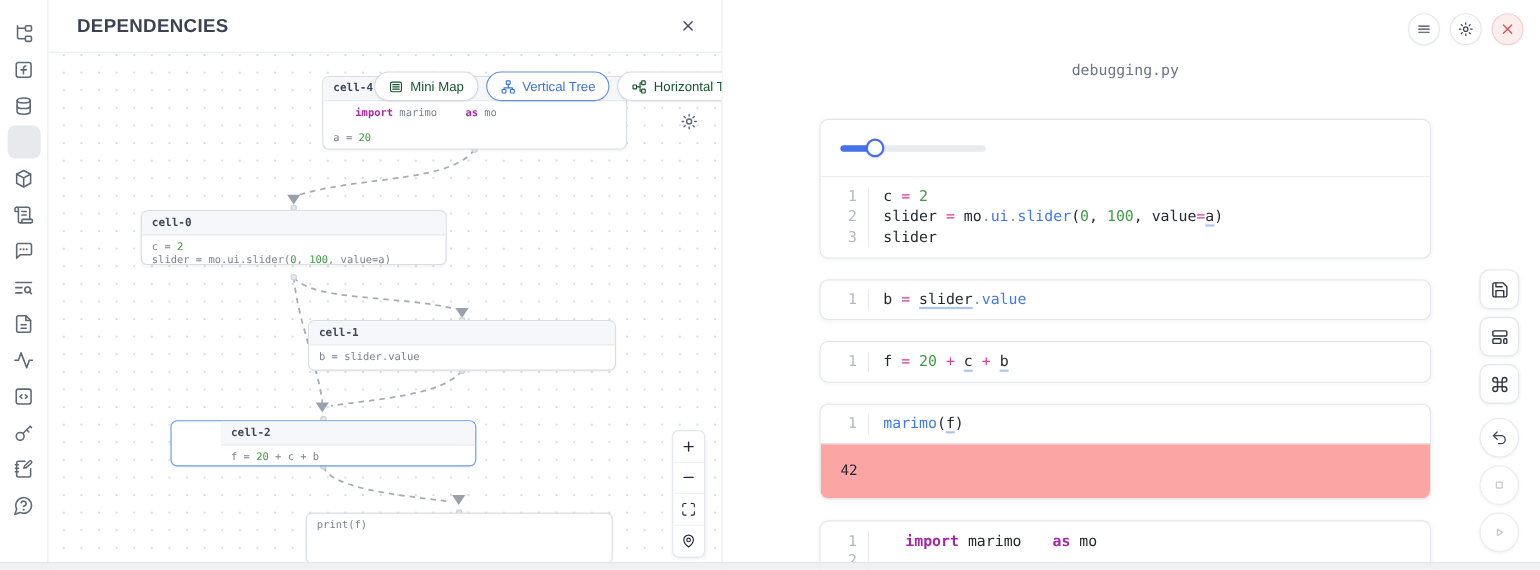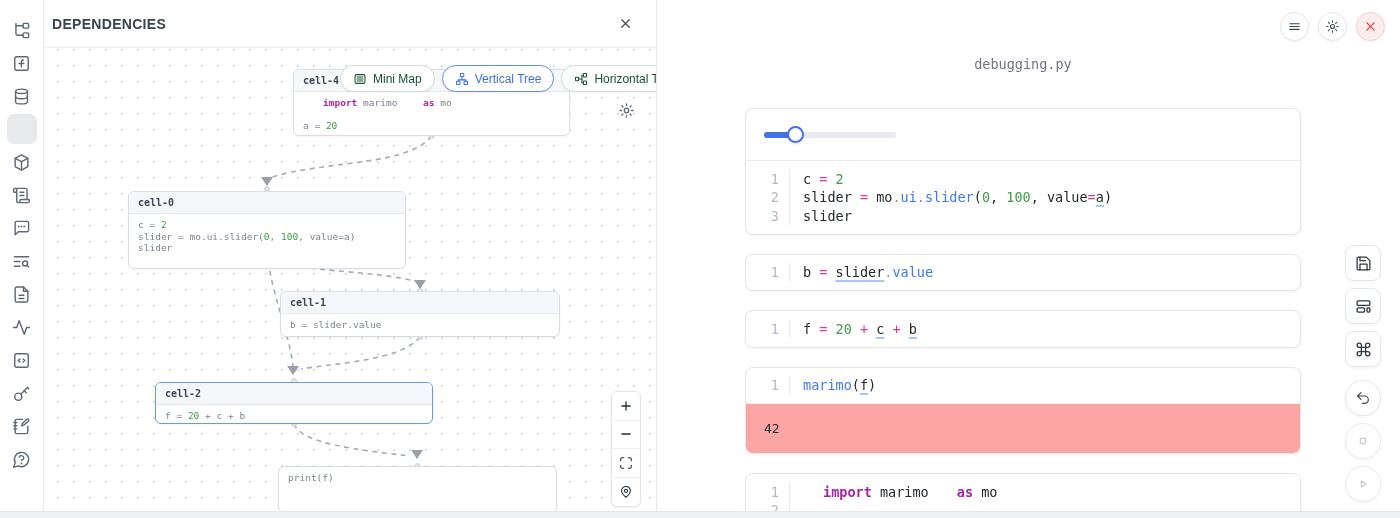--- a/index.html
+++ b/index.html
@@ -8,28 +8,28 @@
 
   
   .sidebar{width:44px;flex:none;border-right:1px solid #e9ebee;display:flex;flex-direction:column;align-items:center;padding-top:15px;box-sizing:border-box;gap:3px;background:#fff;z-index:5;}
   .sb-btn{width:30px;height:30px;border:none;background:transparent;border-radius:7px;display:flex;align-items:center;justify-content:center;color:#5d6878;padding:0;cursor:pointer;flex:none;}
   .sb-btn.active{background:#e7e9ed;}
   .sb-btn svg{width:19px;height:19px;}
 
   
   .dep-panel{width:613px;flex:none;border-right:1px solid #e6e8eb;display:flex;flex-direction:column;box-sizing:border-box;background:#fff;}
   .dep-header{height:47px;flex:none;border-bottom:1px solid #eceef1;display:flex;align-items:center;position:relative;}
-  .dep-title{font-weight:700;font-size:14px;color:#3c4254;margin-left:8px;letter-spacing:.3px;}
+  .dep-title{font-weight:700;font-size:17px;color:#3c4254;margin-left:26px;letter-spacing:.3px;}
   .dep-close{position:absolute;right:20px;top:12px;width:22px;height:22px;border:none;background:none;color:#444b5c;display:flex;align-items:center;justify-content:center;cursor:pointer;padding:0;}
   .dep-close svg{width:15px;height:15px;}
   .graph{position:relative;flex:1;background-image:radial-gradient(circle,#d9dce1 1px,transparent 1.2px);background-size:16px 16px;background-position:6px 10px;overflow:hidden;}
   .edges{position:absolute;left:0;top:0;z-index:1;}
   #nodes{position:absolute;inset:0;z-index:2;}
   .node{position:absolute;background:#fff;border:1px solid #d9dee4;border-radius:6px;box-shadow:0 1px 2px rgba(20,30,50,.05);overflow:hidden;box-sizing:border-box;}
-  .node.selected{border:1.5px solid #639bf0;}
+  .node.selected{border:1.5px solid #639bf0;padding-left:45px;}
   .node-head{height:21px;line-height:21px;background:#f5f7fa;border-bottom:1px solid #e6eaee;padding:0 9px;font-family:"DejaVu Sans Mono",monospace;font-size:10px;font-weight:700;color:#3d4556;}
   .node-body{padding:5px 9px;font-family:"DejaVu Sans Mono",monospace;font-size:9.5px;line-height:11.5px;color:#7b8390;white-space:pre;}
   .nline{min-height:11.5px;}
   .toolbar{position:absolute;left:296px;top:17px;display:flex;gap:7px;z-index:20;}
   .tb-btn{height:27px;border-radius:14px;border:1px solid #d5dae0;background:#fff;box-shadow:0 1px 2px rgba(20,30,50,.06);display:flex;align-items:center;gap:6px;padding:0 12px;font-size:12px;color:#14532d;font-family:"Liberation Sans",sans-serif;cursor:pointer;white-space:nowrap;}
   .tb-btn svg{width:14px;height:14px;flex:none;}
   .tb-btn.active{border-color:#5f8fe8;color:#3b72de;}
   .rot svg{transform:rotate(-90deg);}
   .graph-gear{position:absolute;left:573px;top:54px;width:18px;height:18px;border:none;background:none;color:#5d6878;padding:0;cursor:pointer;z-index:20;}
   .graph-gear svg{width:17px;height:17px;}
@@ -214,21 +214,21 @@
           <circle cx="250" cy="376" r="2.5"></circle>
             <circle cx="373.5" cy="418" r="2.5"></circle>
           <circle cx="373.5" cy="464" r="2.5"></circle>
         </g>
       </svg>
       <div id="nodes">
           <div class="node" style="left:249px;top:21px;width:277px;height:67px">
             <div class="node-head">cell-4</div>
             <div class="node-body"><div class="nline"><span class="tk-kw">import</span><span class="tk-g"> marimo </span><span class="tk-kw">as</span><span class="tk-g"> mo</span></div><div class="nline"><span class="tk-g">&nbsp;</span></div><div class="nline"><span class="tk-g">a = </span><span class="tk-num">20</span></div></div>
           </div>
-          <div class="node" style="left:84px;top:143px;width:278px;height:78px">
+          <div class="node" style="left:84px;top:143px;width:278px;height:50px">
             <div class="node-head">cell-0</div>
             <div class="node-body"><div class="nline"><span class="tk-g">c = </span><span class="tk-num">2</span></div><div class="nline"><span class="tk-g">slider = mo.ui.slider(</span><span class="tk-num">0</span><span class="tk-g">, </span><span class="tk-num">100</span><span class="tk-g">, value=a)</span></div><div class="nline"><span class="tk-g">slider</span></div></div>
           </div>
           <div class="node" style="left:236px;top:243px;width:280px;height:46px">
             <div class="node-head">cell-1</div>
             <div class="node-body"><div class="nline"><span class="tk-g">b = slider.value</span></div></div>
           </div>
           <div class="node selected" style="left:111px;top:334px;width:278px;height:42px">
             <div class="node-head">cell-2</div>
             <div class="node-body"><div class="nline"><span class="tk-g">f = </span><span class="tk-num">20</span><span class="tk-g"> + c + b</span></div></div>

